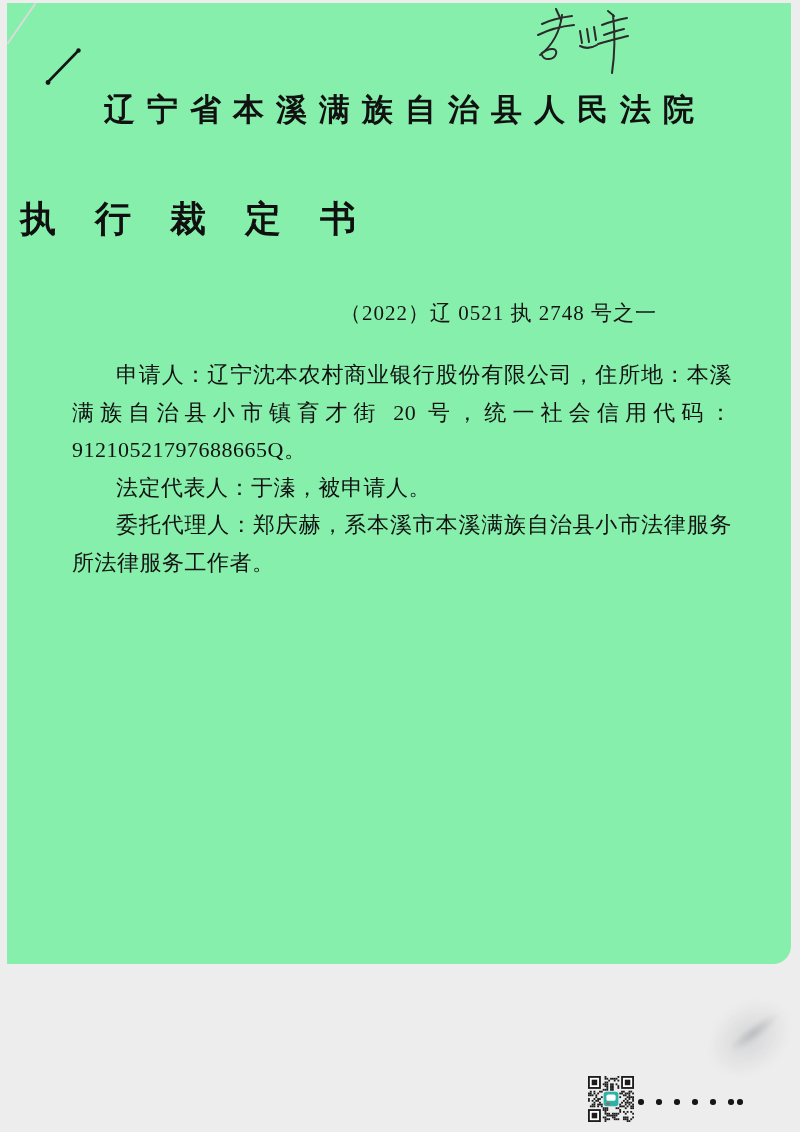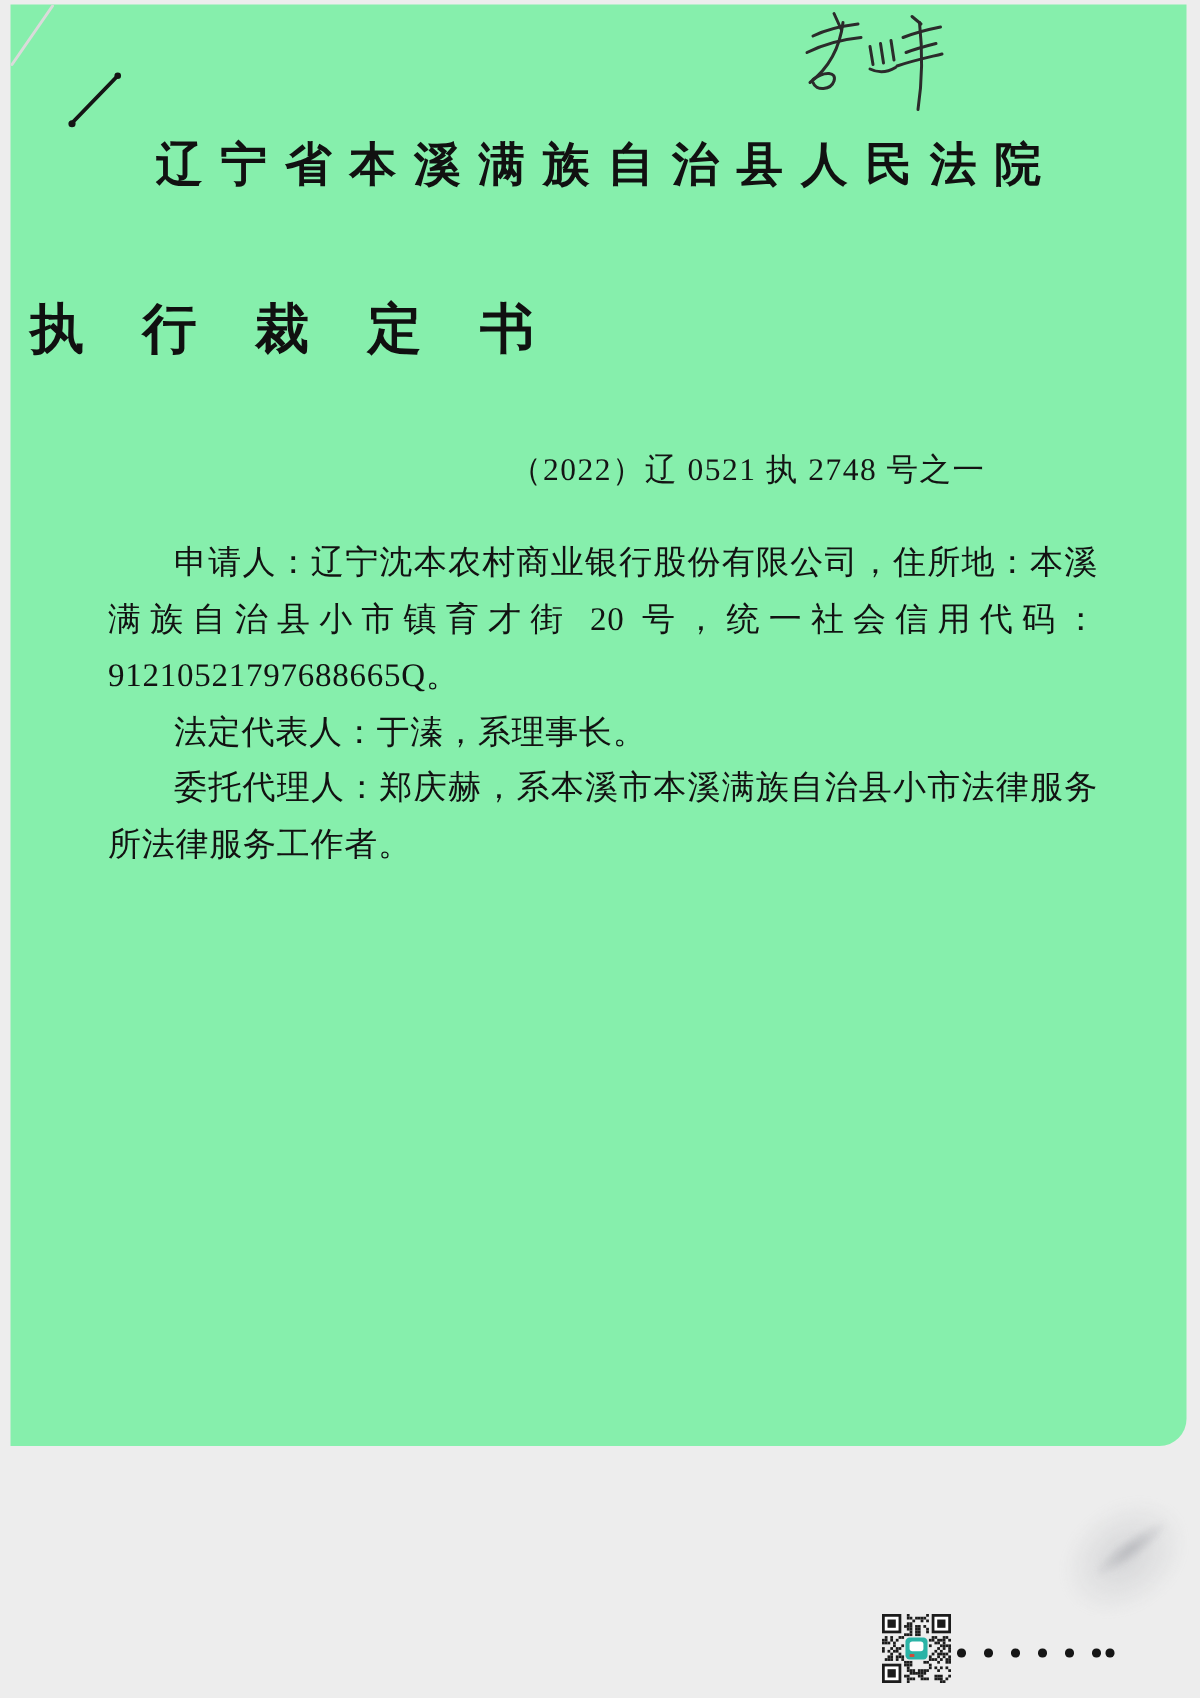--- a/index.html
+++ b/index.html
@@ -88,21 +88,21 @@
   </svg>
 
   <div class="court-title">辽宁省本溪满族自治县人民法院</div>
 
   <div class="doc-title">执 行 裁 定 书</div>
 
   <div class="case-number">（2022）辽 0521 执 2748 号之一</div>
 
   <div class="body-text">
     <p>申请人：辽宁沈本农村商业银行股份有限公司，住所地：本溪满族自治县小市镇育才街 20 号，统一社会信用代码：91210521797688665Q。</p>
-    <p>法定代表人：于溱，系理事长。</p>
+    <p>法定代表人：于溱，被申请人。</p>
     <p>委托代理人：郑庆赫，系本溪市本溪满族自治县小市法律服务所法律服务工作者。</p>
   </div>
 
   <div class="crease"></div>
   <div class="crease-core"></div>
 
   <svg class="qr" id="qr-svg" viewBox="0 0 50 50">
       <rect x="18" y="0" width="2" height="2" fill="#1c1c1c"></rect>
       <rect x="32" y="0" width="2" height="2" fill="#1c1c1c"></rect>
       <rect x="18" y="2" width="2" height="2" fill="#1c1c1c"></rect>

